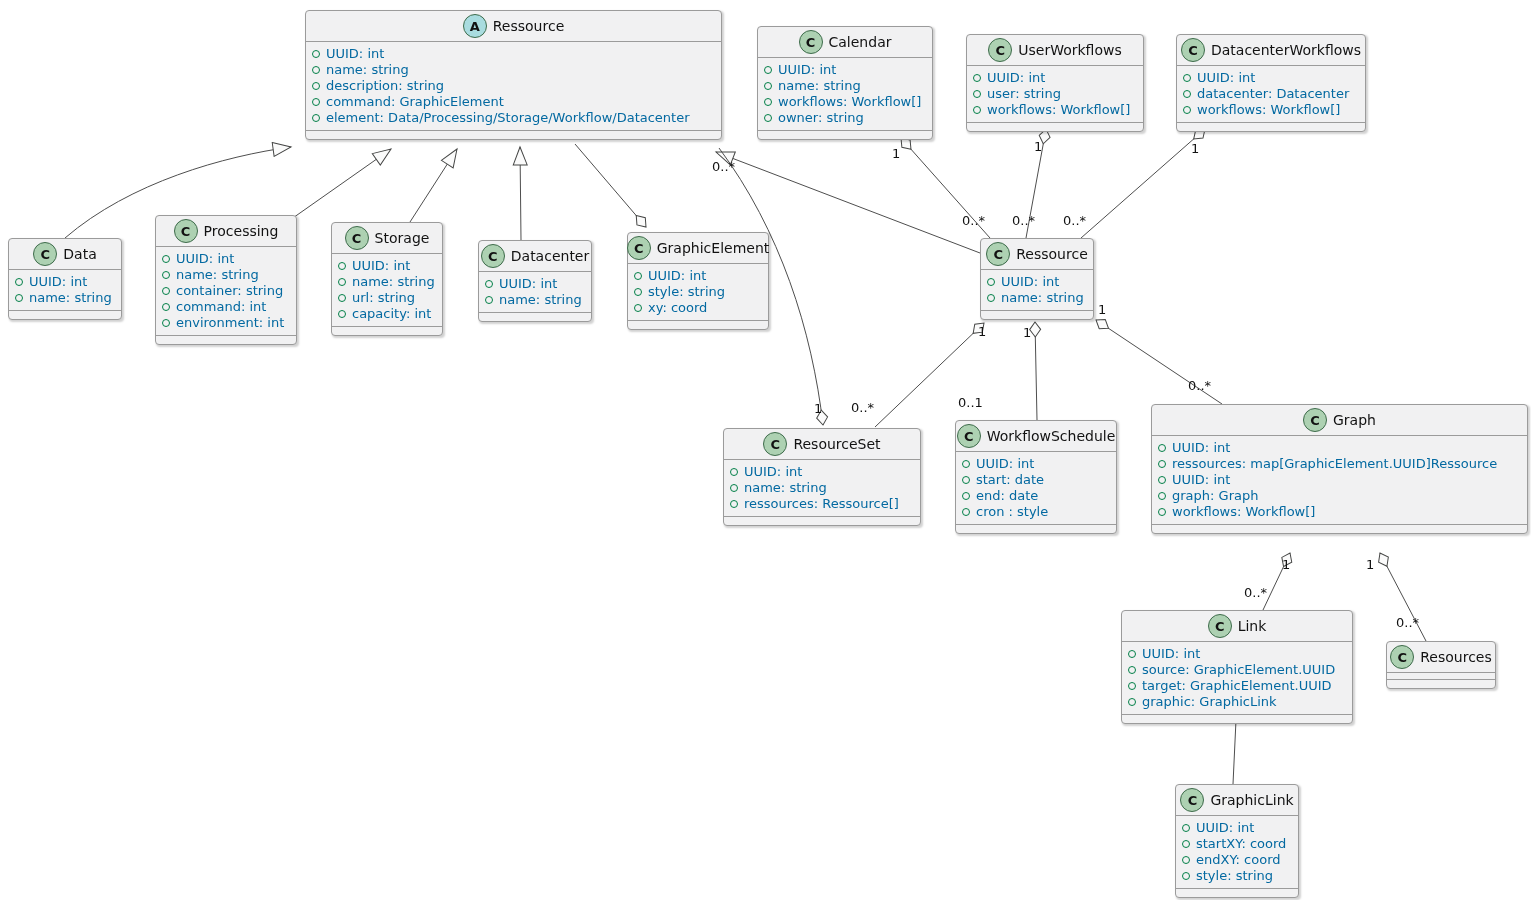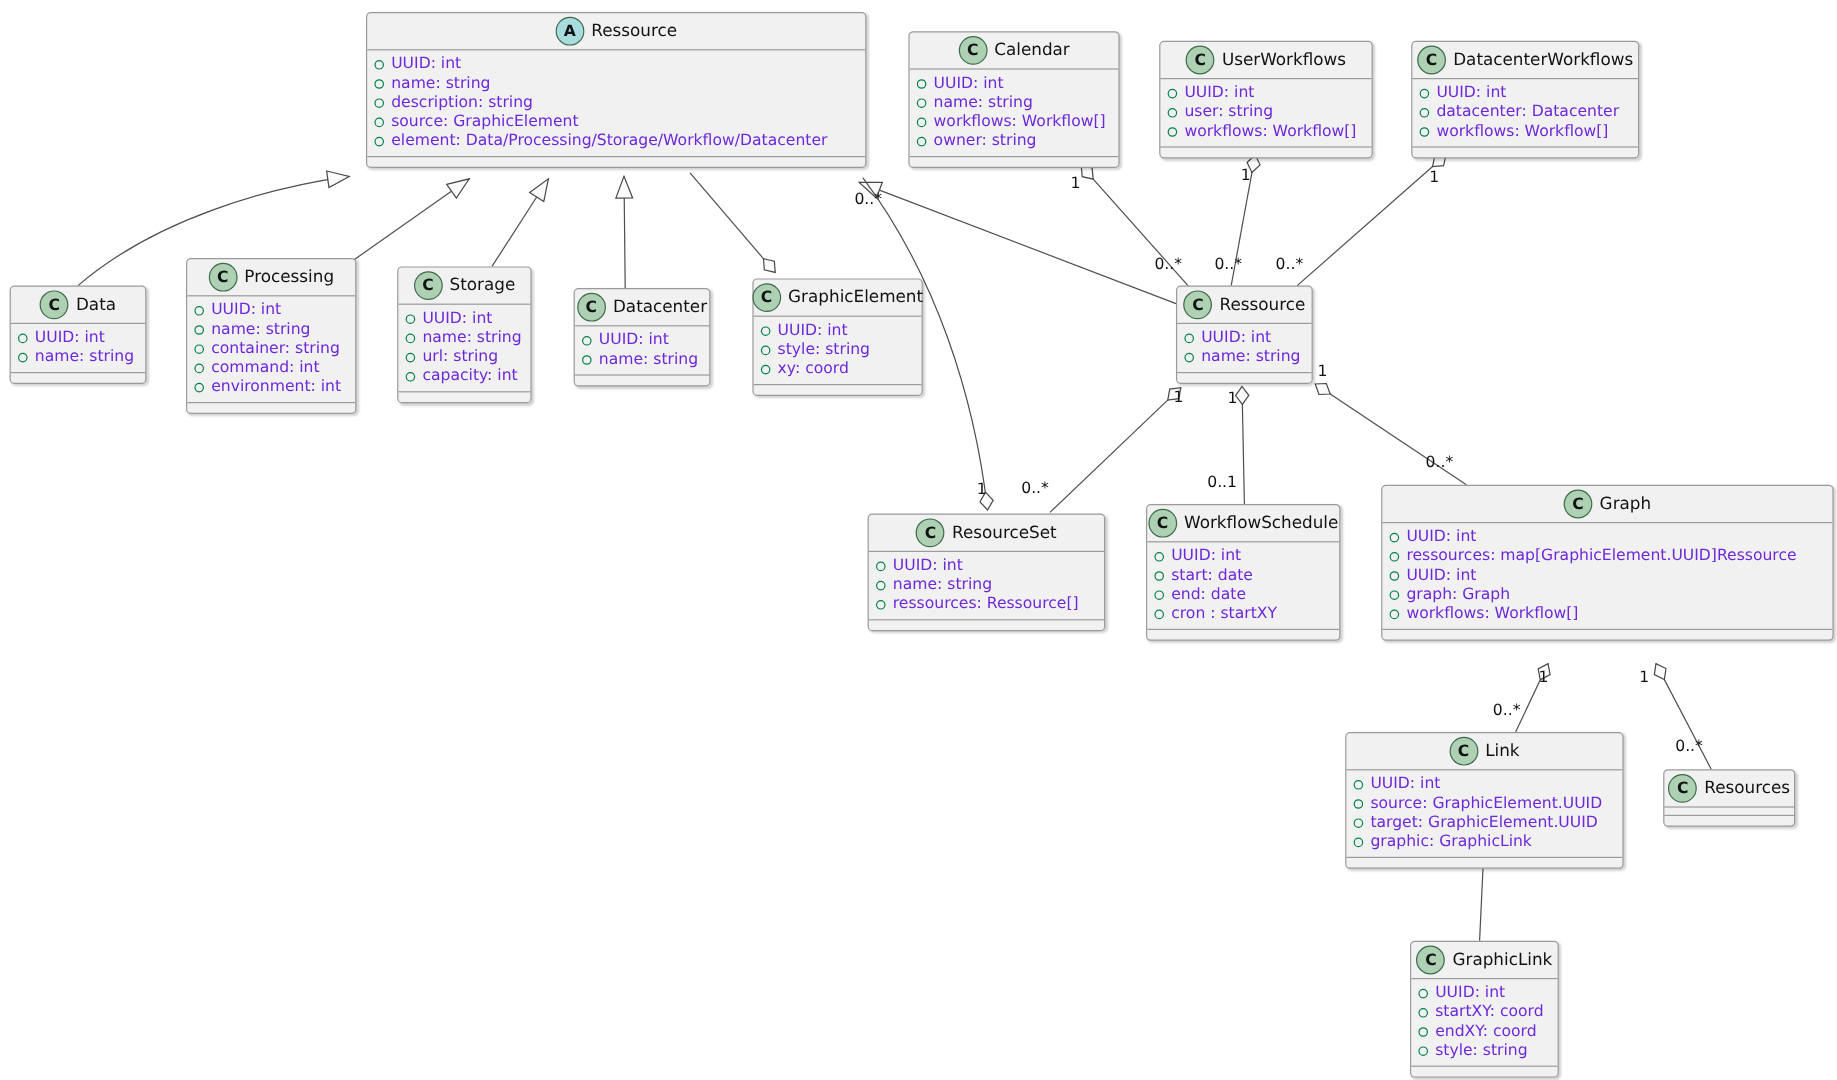--- a/index.html
+++ b/index.html
@@ -9,21 +9,21 @@
   .class-box{position:absolute;z-index:2;background:#F1F1F2;border:1px solid #9B9B9B;border-radius:4px;
              box-shadow:1.5px 1.5px 2px rgba(0,0,0,0.18);}
   .class-title{display:flex;align-items:center;justify-content:center;gap:6px;padding:3px 8px;
                border-bottom:1px solid #9B9B9B;font-size:14px;color:#121212;}
   .icon-circle{width:22px;height:22px;border-radius:50%;background:#ADD1B2;border:1px solid #3E6B4B;
                display:flex;align-items:center;justify-content:center;font-weight:bold;font-size:13px;
                color:#121212;flex:none;}
   .abstract .icon-circle{background:#A9DCDF;}
   .abstract .class-name{}
   .attrs{padding:4px 8px 4px 6px;border-bottom:1px solid #9B9B9B;min-height:4px;}
-  .attr{display:flex;align-items:center;gap:6px;font-size:13px;line-height:16px;white-space:nowrap;color:#6d28d9;}
+  .attr{display:flex;align-items:center;gap:6px;font-size:13px;line-height:16px;white-space:nowrap;color:#0369a1;}
   .vis-circle{width:6px;height:6px;border:1.5px solid #038048;border-radius:50%;flex:none;}
   .methods{height:8px;}
   .compartment-empty{height:6px;border-bottom:1px solid #9B9B9B;}
   .mult{position:absolute;z-index:3;font-size:13px;color:#121212;white-space:nowrap;}
 </style>
 </head>
 <body>
 
 <div id="canvas">
 
@@ -69,21 +69,21 @@
       <div class="attr">
           <span class="vis-circle"></span>
           <span>name: string</span>
         </div>
       <div class="attr">
           <span class="vis-circle"></span>
           <span>description: string</span>
         </div>
       <div class="attr">
           <span class="vis-circle"></span>
-          <span>source: GraphicElement</span>
+          <span>command: GraphicElement</span>
         </div>
       <div class="attr">
           <span class="vis-circle"></span>
           <span>element: Data/Processing/Storage/Workflow/Datacenter</span>
         </div>
     </div>
     <div class="methods"></div>
   </div>
 
   <div class="class-box" style="left:757px;top:26px;width:174px">
@@ -323,21 +323,21 @@
       <div class="attr">
           <span class="vis-circle"></span>
           <span>start: date</span>
         </div>
       <div class="attr">
           <span class="vis-circle"></span>
           <span>end: date</span>
         </div>
       <div class="attr">
           <span class="vis-circle"></span>
-          <span>cron : startXY</span>
+          <span>cron : style</span>
         </div>
     </div>
     <div class="methods"></div>
   </div>
 
   <div class="class-box" style="left:1151px;top:404px;width:375px">
     <div class="class-title">
       <span class="icon-circle">C</span>
       <span class="class-name">Graph</span>
     </div>
@@ -431,21 +431,21 @@
   <span class="mult" style="left:814px;top:401px">1</span>
   <span class="mult" style="left:892px;top:146px">1</span>
   <span class="mult" style="left:962px;top:213px">0..*</span>
   <span class="mult" style="left:1034px;top:139px">1</span>
   <span class="mult" style="left:1012px;top:213px">0..*</span>
   <span class="mult" style="left:1191px;top:141px">1</span>
   <span class="mult" style="left:1063px;top:213px">0..*</span>
   <span class="mult" style="left:978px;top:324px">1</span>
   <span class="mult" style="left:851px;top:400px">0..*</span>
   <span class="mult" style="left:1023px;top:325px">1</span>
-  <span class="mult" style="left:1006px;top:395px">0..1</span>
+  <span class="mult" style="left:958px;top:395px">0..1</span>
   <span class="mult" style="left:1098px;top:302px">1</span>
   <span class="mult" style="left:1188px;top:378px">0..*</span>
   <span class="mult" style="left:1282px;top:557px">1</span>
   <span class="mult" style="left:1244px;top:585px">0..*</span>
   <span class="mult" style="left:1366px;top:557px">1</span>
   <span class="mult" style="left:1396px;top:615px">0..*</span>
 
 </div>
 
 </body></html>

